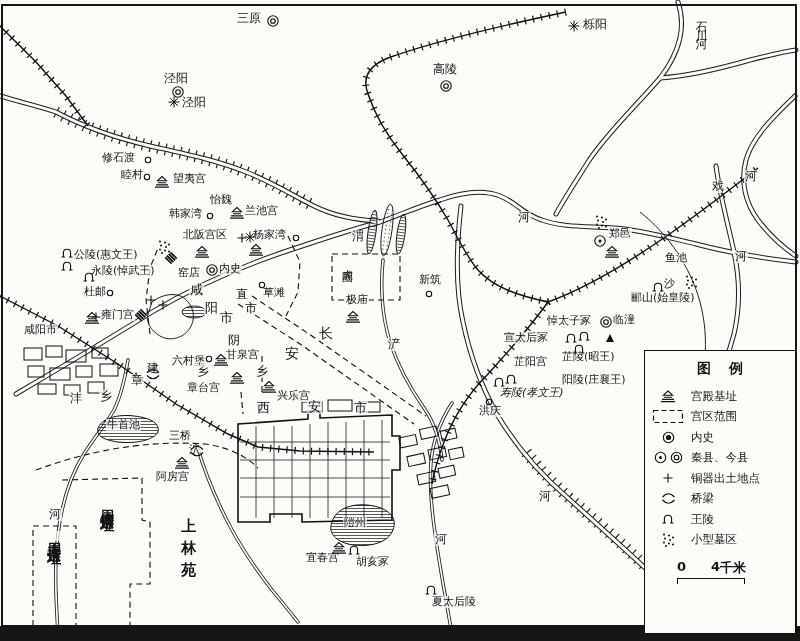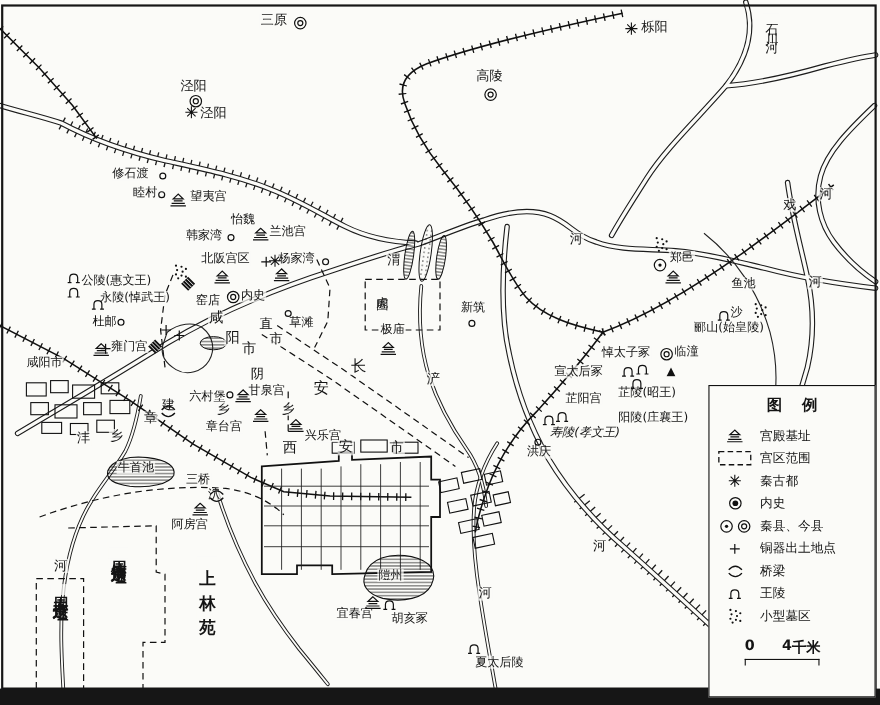--- a/index.html
+++ b/index.html
@@ -484,28 +484,20 @@
         <div class="lg-row">
           <span class="lg-ic">
             <svg width="32" height="15" viewBox="0 0 32 15">
               <rect x="1.5" y="1.5" width="29" height="12" fill="none" stroke="#111" stroke-width="1.2" stroke-dasharray="5 3"></rect>
             </svg>
           </span>
           <span class="lg-lb">宫区范围</span>
         </div>
         <div class="lg-row">
           <span class="lg-ic">
-            <svg width="12" height="12" viewBox="0 0 12 12">
-              <path d="M6 0.5 V11.5 M0.5 6 H11.5 M2.2 2.2 L9.8 9.8 M9.8 2.2 L2.2 9.8" stroke="#111" stroke-width="1" fill="none"></path>
-            </svg>
-          </span>
-          <span class="lg-lb">秦古都</span>
-        </div>
-        <div class="lg-row">
-          <span class="lg-ic">
             <svg width="13" height="13" viewBox="0 0 13 13">
               <circle cx="6.5" cy="6.5" r="5.2" fill="none" stroke="#111" stroke-width="1.1"></circle>
               <circle cx="6.5" cy="6.5" r="2.6" fill="#111"></circle>
             </svg>
           </span>
           <span class="lg-lb">内史</span>
         </div>
         <div class="lg-row">
           <span class="lg-ic">
             <svg width="13" height="13" viewBox="0 0 13 13">

